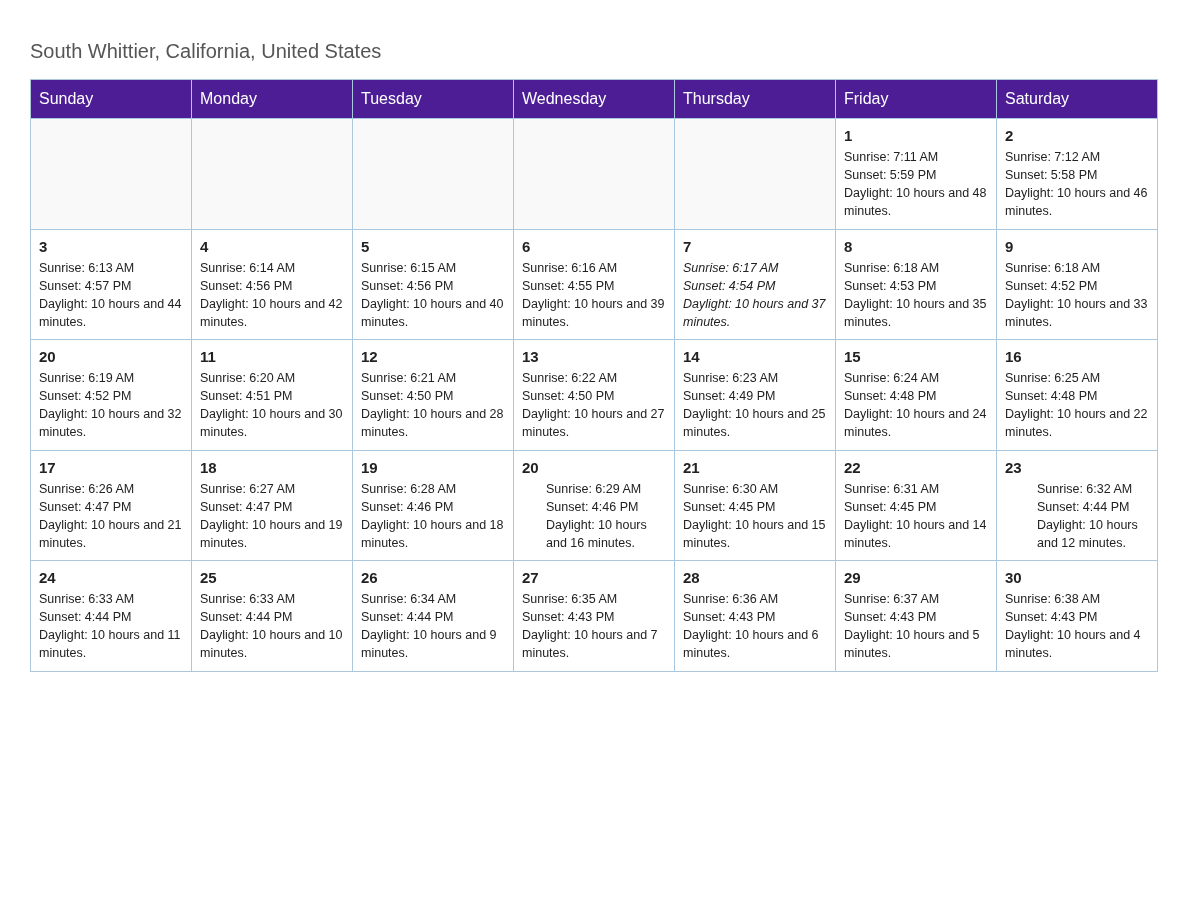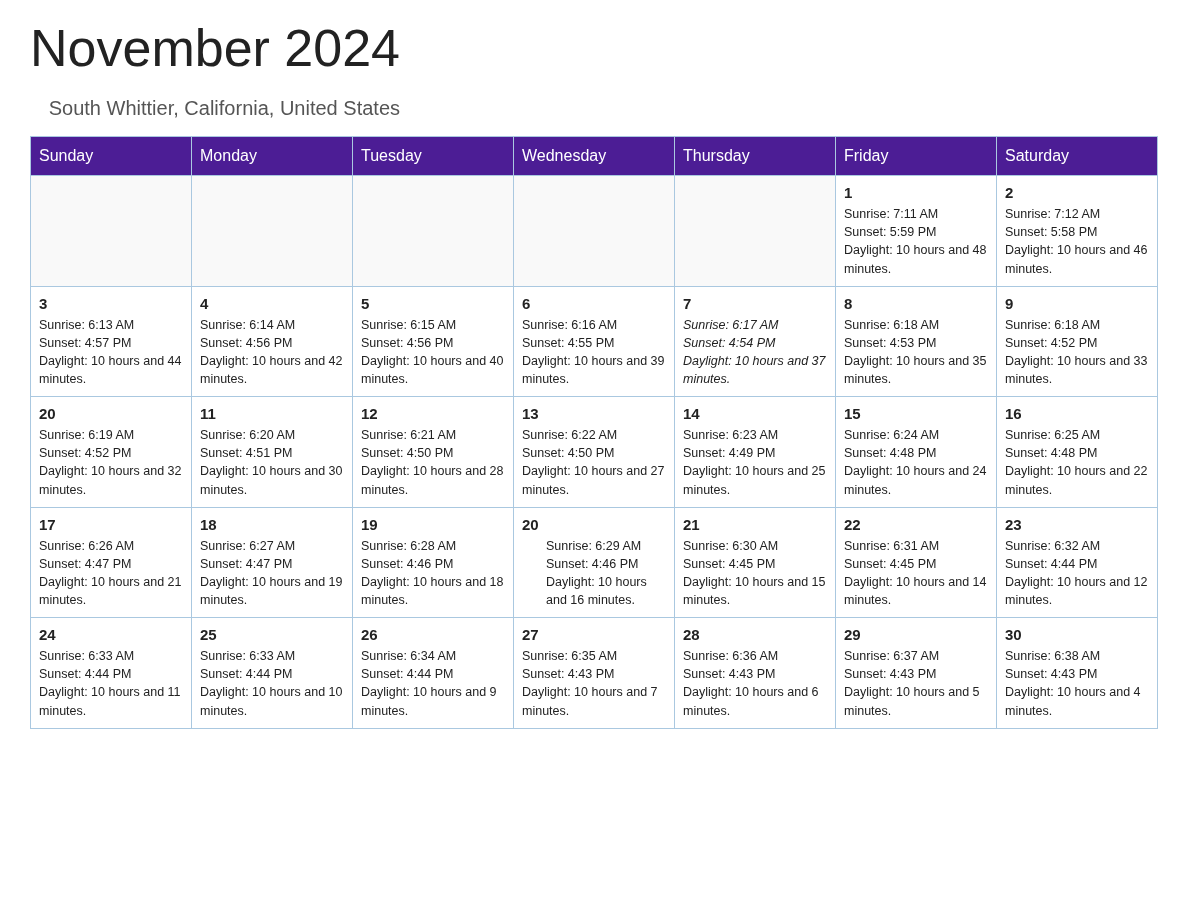--- a/index.html
+++ b/index.html
@@ -94,21 +94,20 @@
     }
     .empty-cell {
       background: #f9f9f9;
     }
   </style>
 </head>
 <body>
 
 <div class="header-area">
   <div class="title-area">
-    <div class="month-title">November 2024</div>
     <div class="location-subtitle">South Whittier, California, United States</div>
   </div>
 </div>
 
 <table class="calendar-table">
   <thead>
     <tr>
     <th>Sunday</th>
         <th>Monday</th>
         <th>Tuesday</th>
@@ -258,21 +257,21 @@
 Daylight: 10 hours and 15 minutes.</div>
         </td>
         <td>
           <span class="day-number">22</span>
           <div class="day-info" style="white-space: pre-line;">Sunrise: 6:31 AM
 Sunset: 4:45 PM
 Daylight: 10 hours and 14 minutes.</div>
         </td>
         <td>
           <span class="day-number">23</span>
-          <div class="day-info" style="white-space: pre-line;">Sunrise: 6:32 AM
+          <div class="day-info" style="white-space: pre-line; margin-left: 32px;">Sunrise: 6:32 AM
 Sunset: 4:44 PM
 Daylight: 10 hours and 12 minutes.</div>
         </td>
       </tr>
       <tr>
         <td>
           <span class="day-number">24</span>
           <div class="day-info" style="white-space: pre-line;">Sunrise: 6:33 AM
 Sunset: 4:44 PM
 Daylight: 10 hours and 11 minutes.</div>

